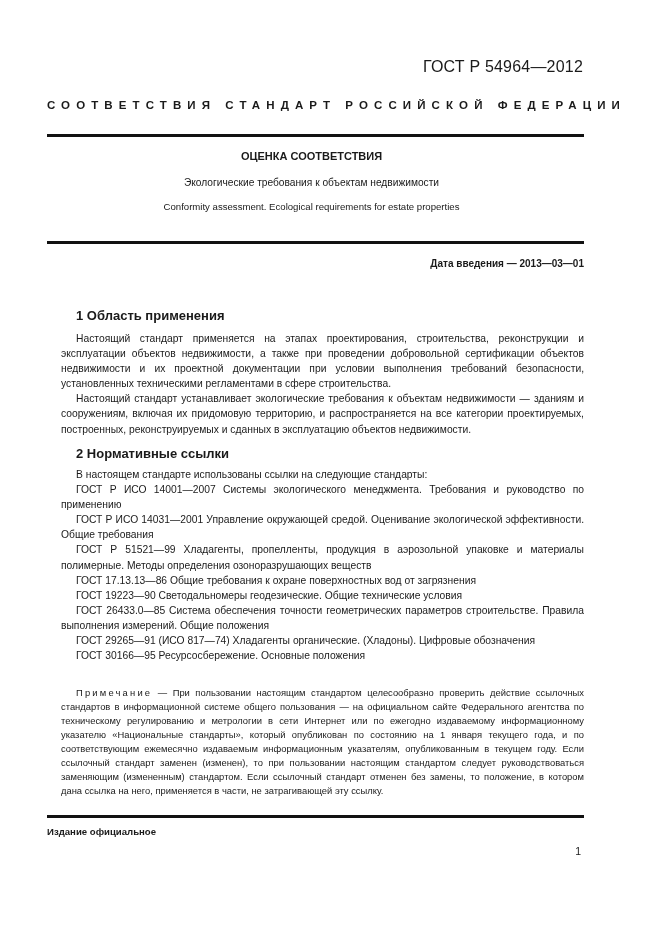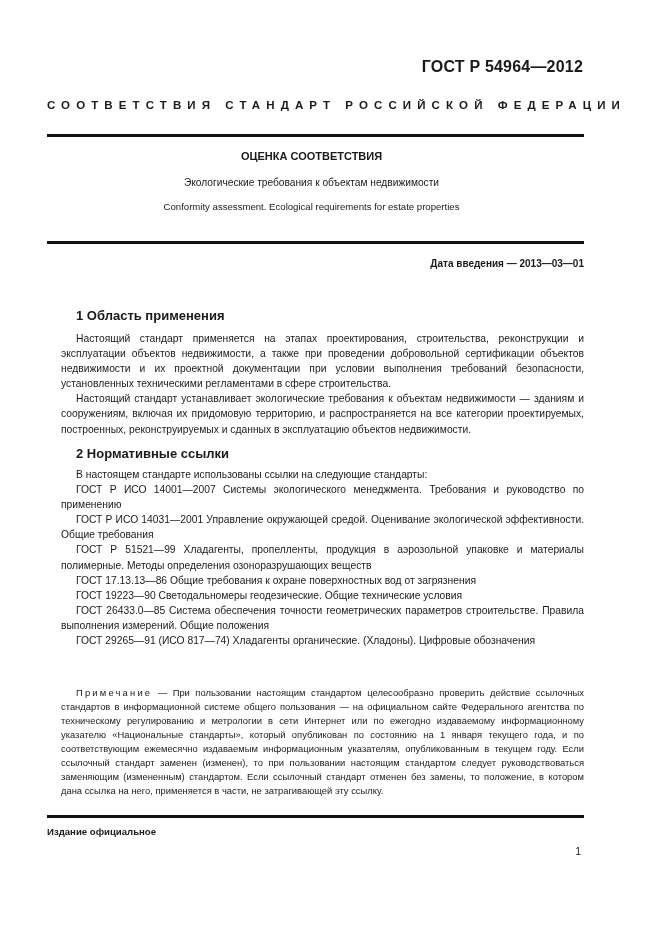--- a/index.html
+++ b/index.html
@@ -1,19 +1,19 @@
 <!DOCTYPE html>
 <html><head>
   <meta charset="utf-8">
   <style>
     html, body { margin: 0; padding: 0; background: #ffffff; }
     body { width: 661px; height: 936px; position: relative; overflow: hidden;
            font-family: "Liberation Sans", sans-serif; color: #1a1a1a; }
     .abs { position: absolute; }
-    .doc-code { top: 58px; right: 78px; font-size: 16px; font-weight: bold; letter-spacing: 0.2px; }
+    .doc-code { top: 58px; right: 78px; font-size: 16px; font-weight: normal; letter-spacing: 0.2px; }
     .national { top: 99px; left: 47px; width: 537px; font-size: 11.5px; font-weight: bold;
                 letter-spacing: 6.1px; white-space: nowrap; }
     .rule { left: 47px; width: 537px; height: 3px; background: #111; }
     .rule-top { top: 134px; }
     .rule-mid { top: 241px; }
     .rule-foot { top: 815px; }
     .center { left: 43px; width: 537px; text-align: center; }
     .title { top: 150px; font-size: 11px; font-weight: bold; }
     .subtitle { top: 177px; font-size: 10.2px; font-weight: normal; }
     .en-title { top: 201px; font-size: 9.6px; }
@@ -53,20 +53,21 @@
 <div class="sec-head sec2">2  Нормативные ссылки</div>
 <div class="abs body block2">
   <p class="p">В настоящем стандарте использованы ссылки на следующие стандарты:</p>
   <p class="p">ГОСТ Р ИСО 14001—2007 Системы экологического менеджмента. Требования и руководство по применению</p>
   <p class="p">ГОСТ Р ИСО 14031—2001 Управление окружающей средой. Оценивание экологической эффективности. Общие требования</p>
   <p class="p">ГОСТ Р 51521—99 Хладагенты, пропелленты, продукция в аэрозольной упаковке и материалы полимерные. Методы определения озоноразрушающих веществ</p>
   <p class="p">ГОСТ 17.13.13—86 Общие требования к охране поверхностных вод от загрязнения</p>
   <p class="p">ГОСТ 19223—90 Светодальномеры геодезические. Общие технические условия</p>
   <p class="p">ГОСТ 26433.0—85 Система обеспечения точности геометрических параметров строительстве. Правила выполнения измерений. Общие положения</p>
   <p class="p">ГОСТ 29265—91 (ИСО 817—74) Хладагенты органические. (Хладоны). Цифровые обозначения</p>
+  <p class="p">ГОСТ 30166—95 Ресурсосбережение. Основные положения</p>
 </div>
 
 <div class="abs note">
   <p class="p" style="margin:0;text-indent:15px;"><span class="lead">Примечание</span><span> — При пользовании настоящим стандартом целесообразно проверить действие ссылочных стандартов в информационной системе общего пользования — на официальном сайте Федерального агентства по техническому регулированию и метрологии в сети Интернет или по ежегодно издаваемому информационному указателю «Национальные стандарты», который опубликован по состоянию на 1 января текущего года, и по соответствующим ежемесячно издаваемым информационным указателям, опубликованным в текущем году. Если ссылочный стандарт заменен (изменен), то при пользовании настоящим стандартом следует руководствоваться заменяющим (измененным) стандартом. Если ссылочный стандарт отменен без замены, то положение, в котором дана ссылка на него, применяется в части, не затрагивающей эту ссылку.</span></p>
 </div>
 
 <div class="abs rule rule-foot"></div>
 <div class="abs official">Издание официальное</div>
 <div class="abs pageno">1</div>
 

